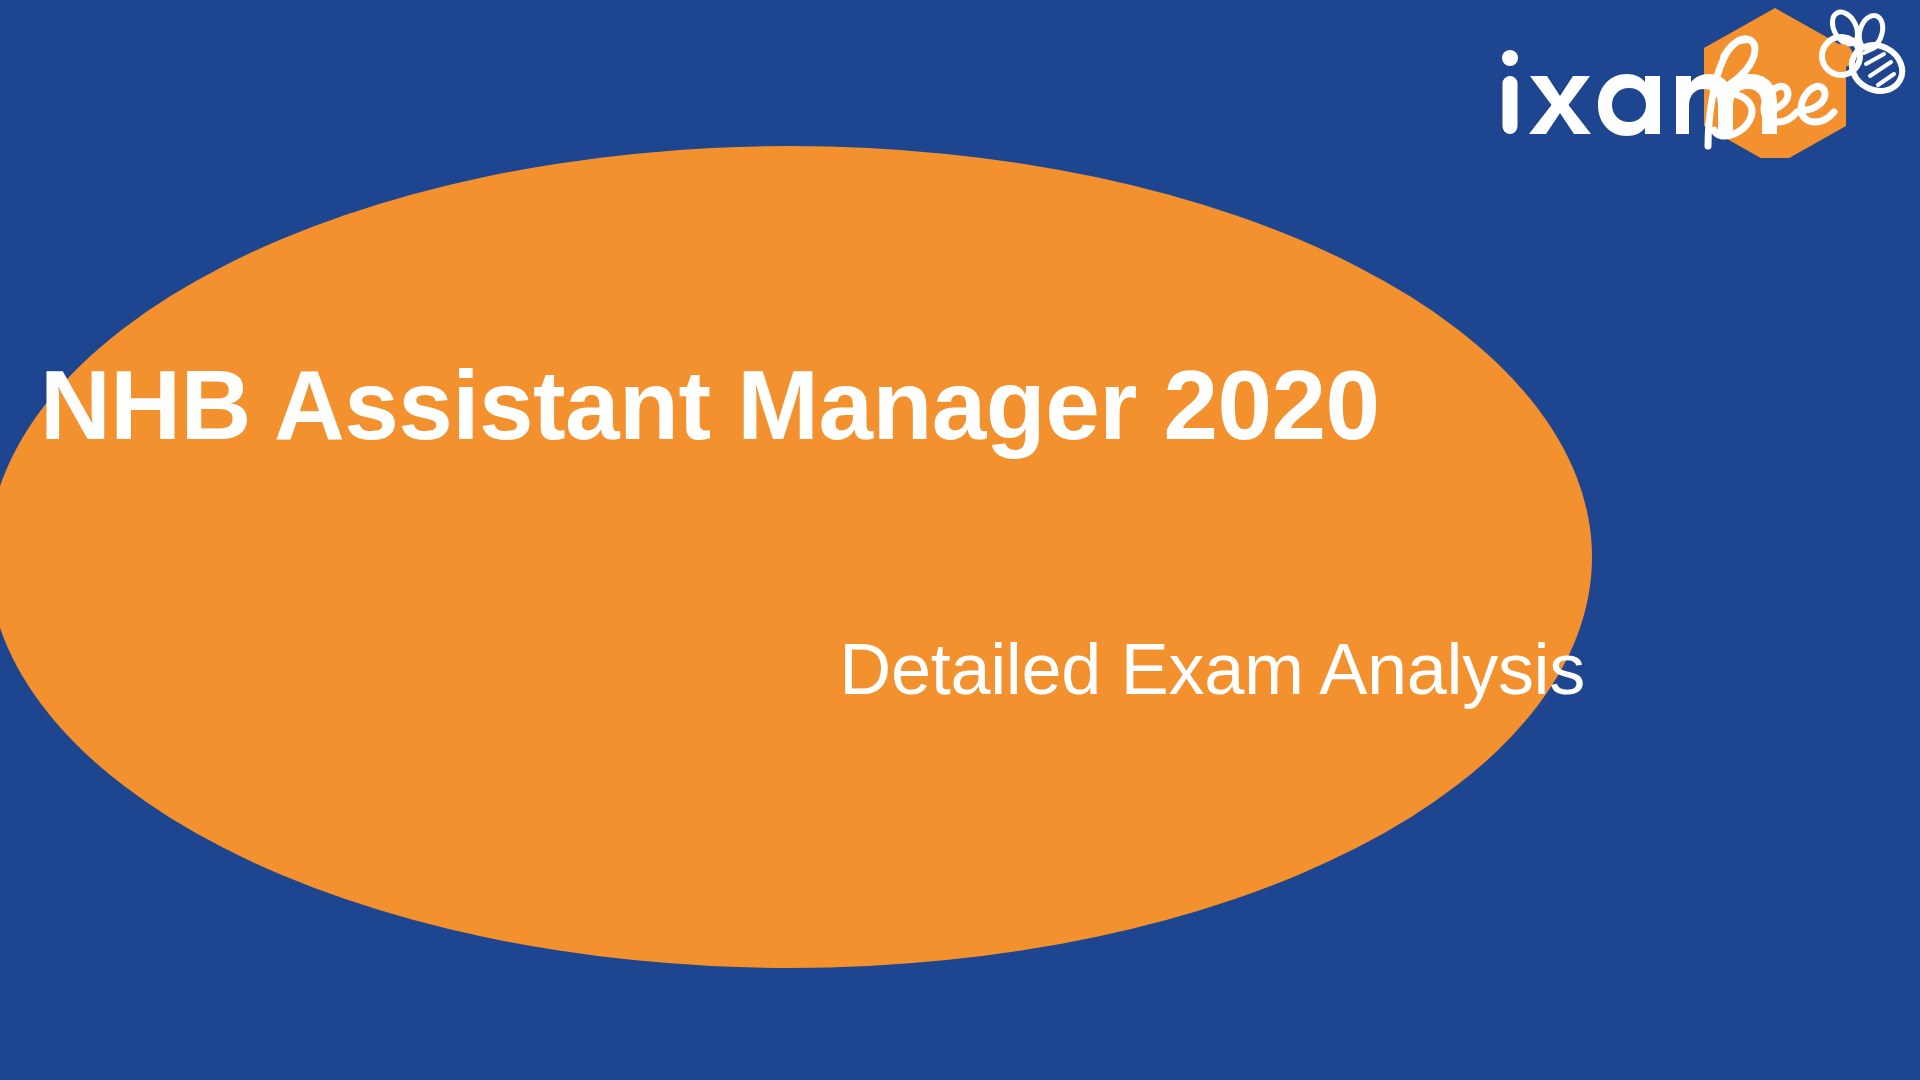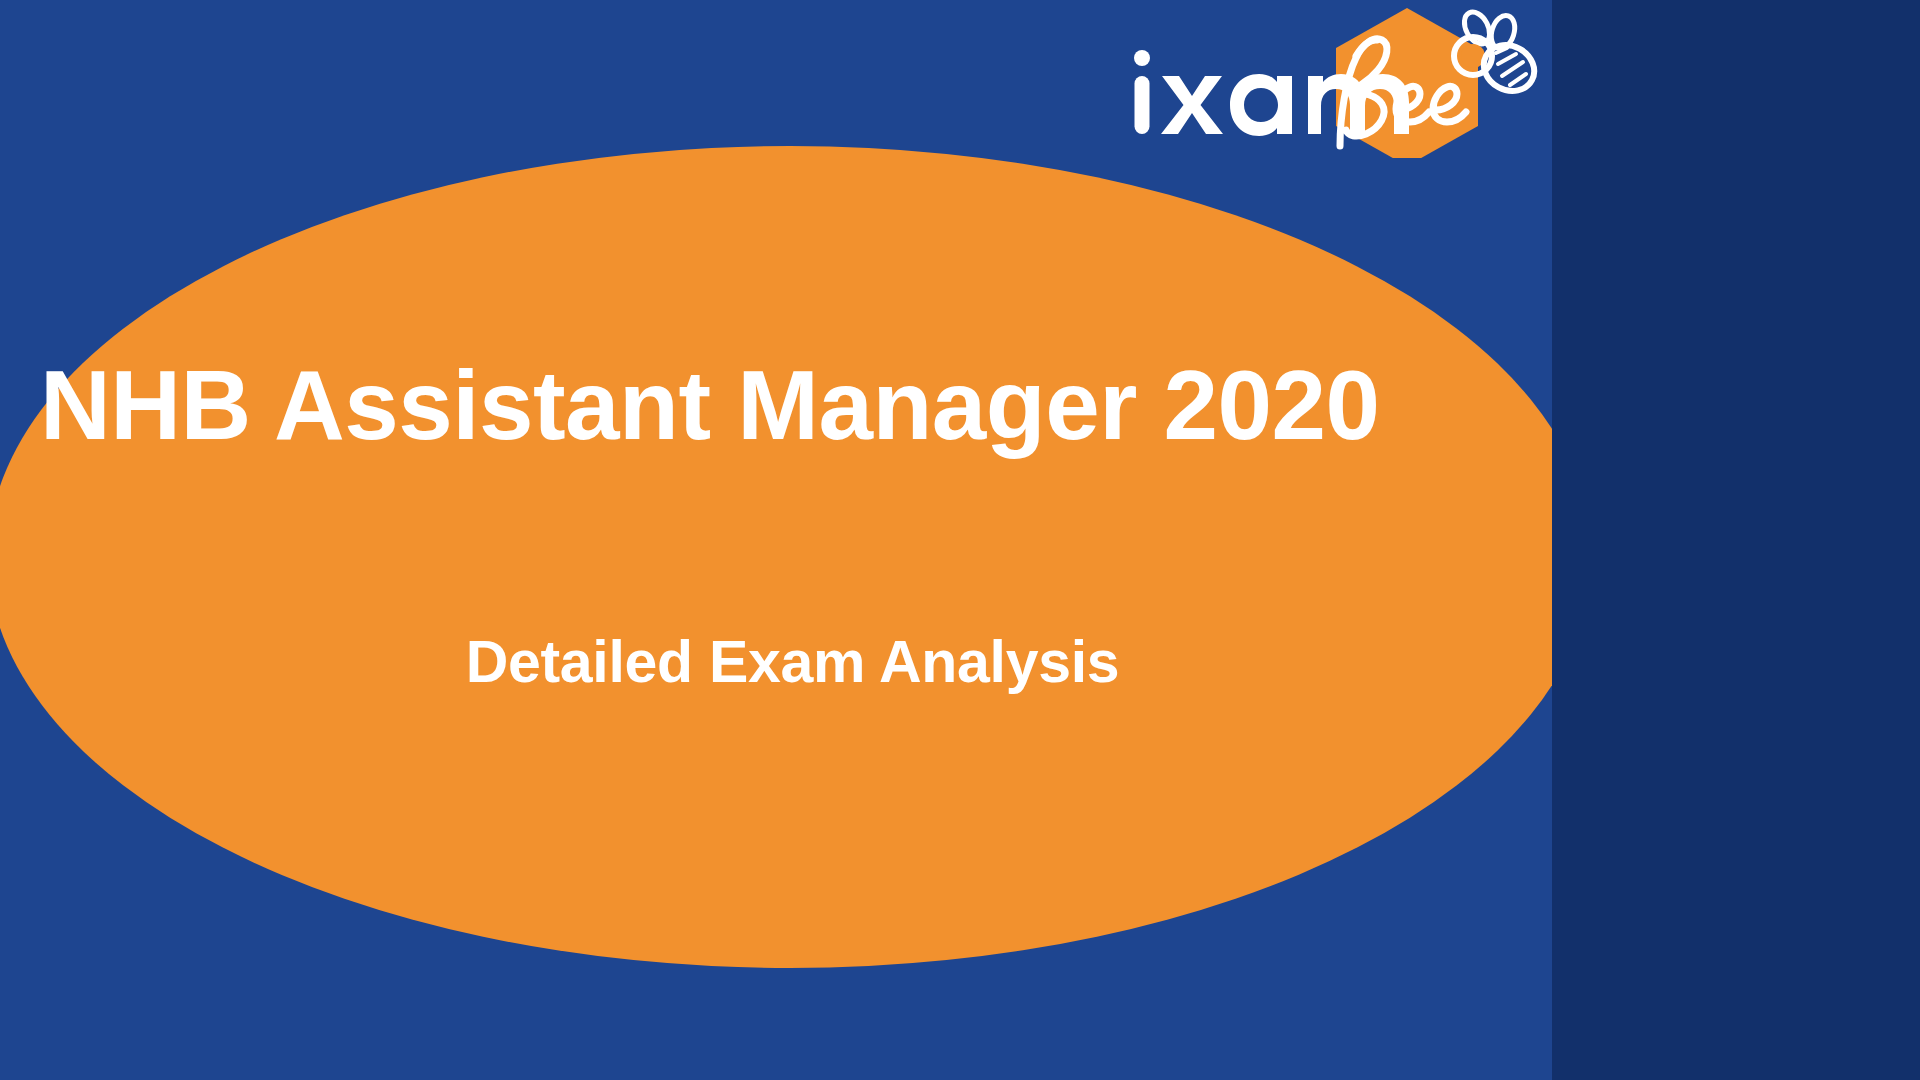--- a/index.html
+++ b/index.html
@@ -7,21 +7,21 @@
     margin: 0;
     padding: 0;
     background: #12306b;
   }
   body {
     font-family: "Liberation Sans", sans-serif;
   }
 
   .stage {
     position: relative;
-    width: 1552px;
+    width: 1920px;
     height: 1080px;
     overflow: hidden;
     background: #1e4590;
   }
 
   
   .ellipse {
     position: absolute;
     left: -12px;
     top: 146px;
@@ -60,26 +60,26 @@
     text-align: left;
   }
 
   .subhead {
     position: absolute;
     left: 0;
     top: 332px;
     width: 1585px;
     color: #ffffff;
     font-family: "Liberation Sans", sans-serif;
-    font-weight: bold;
-    font-size: 59px;
+    font-weight: normal;
+    font-size: 72px;
     line-height: 1.05;
     letter-spacing: -0.3px;
     white-space: nowrap;
-    text-align: center;
+    text-align: right;
   }
 
   
   .logo {
     position: absolute;
     right: 14px;
     top: 6px;
     width: 420px;
     height: 152px;
   }

